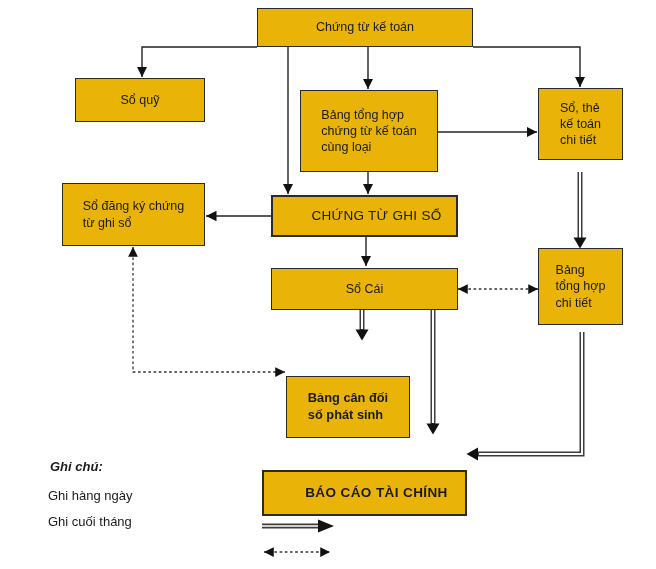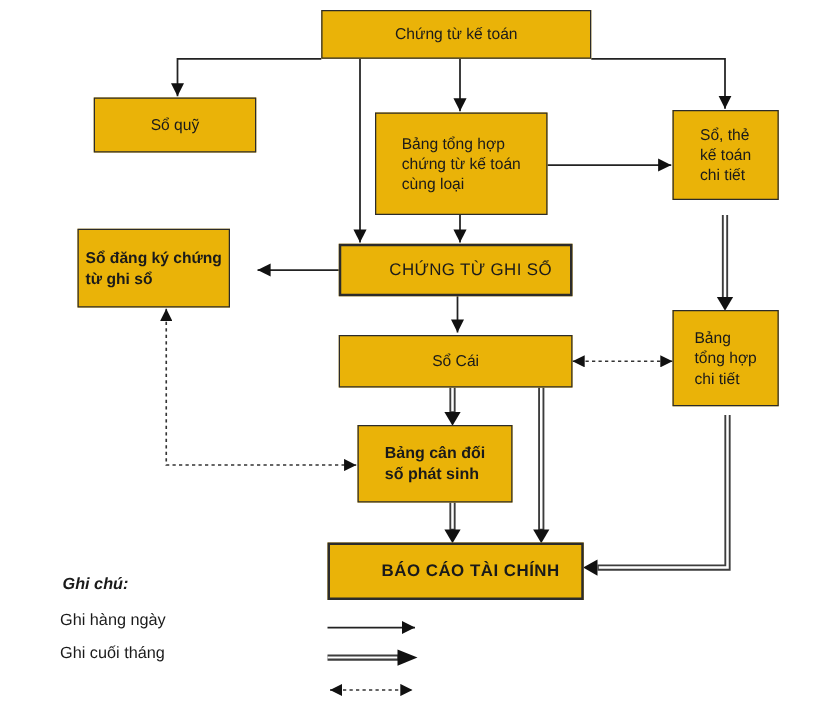--- a/index.html
+++ b/index.html
@@ -21,28 +21,28 @@
     display: flex;
     align-items: center;
     justify-content: center;
     text-align: left;
     font-size: 12.5px;
     line-height: 1.3;
     white-space: pre-line;
     z-index: 2;
   }
   .node.strong { border-width: 2.3px; padding-left: 24px; }
-  .bold { font-weight: bold; }
+  .bold { font-weight: bold; margin-top: 36px; }
 
   
   .n-ctkt      { left: 257px; top:   8px; width: 216px; height: 39px; }
   .n-soquy     { left:  75px; top:  78px; width: 130px; height: 44px; }
   .n-bthctkt   { left: 300px; top:  90px; width: 138px; height: 82px; }
   .n-sothe     { left: 538px; top:  88px; width:  85px; height: 72px; }
-  .n-sodangky  { left:  62px; top: 183px; width: 122px; height: 63px; font-weight: bold; }
+  .n-sodangky  { left:  62px; top: 183px; width: 143px; height: 63px; }
   .n-ctgs      { left: 271px; top: 195px; width: 187px; height: 42px; font-size: 13.5px; letter-spacing: .3px; }
   .n-socai     { left: 271px; top: 268px; width: 187px; height: 42px; }
   .n-bthct     { left: 538px; top: 248px; width:  85px; height: 77px; }
   .n-bcd       { left: 286px; top: 340px; width: 124px; height: 62px; font-size: 12.8px; }
   .n-bctc      { left: 262px; top: 434px; width: 205px; height: 46px; font-size: 13.5px; letter-spacing: .4px; }
 
   
   .legend-heading {
     position: absolute; left: 50px; top: 459px;
     font-size: 13px; font-weight: bold; font-style: italic;

